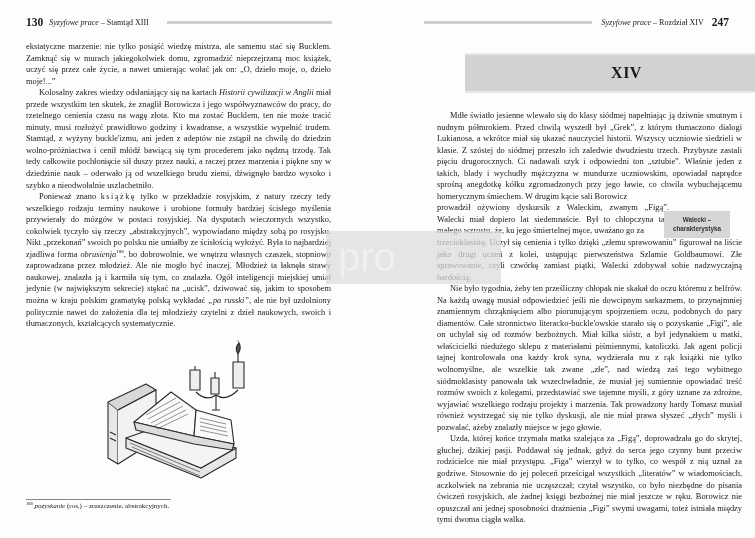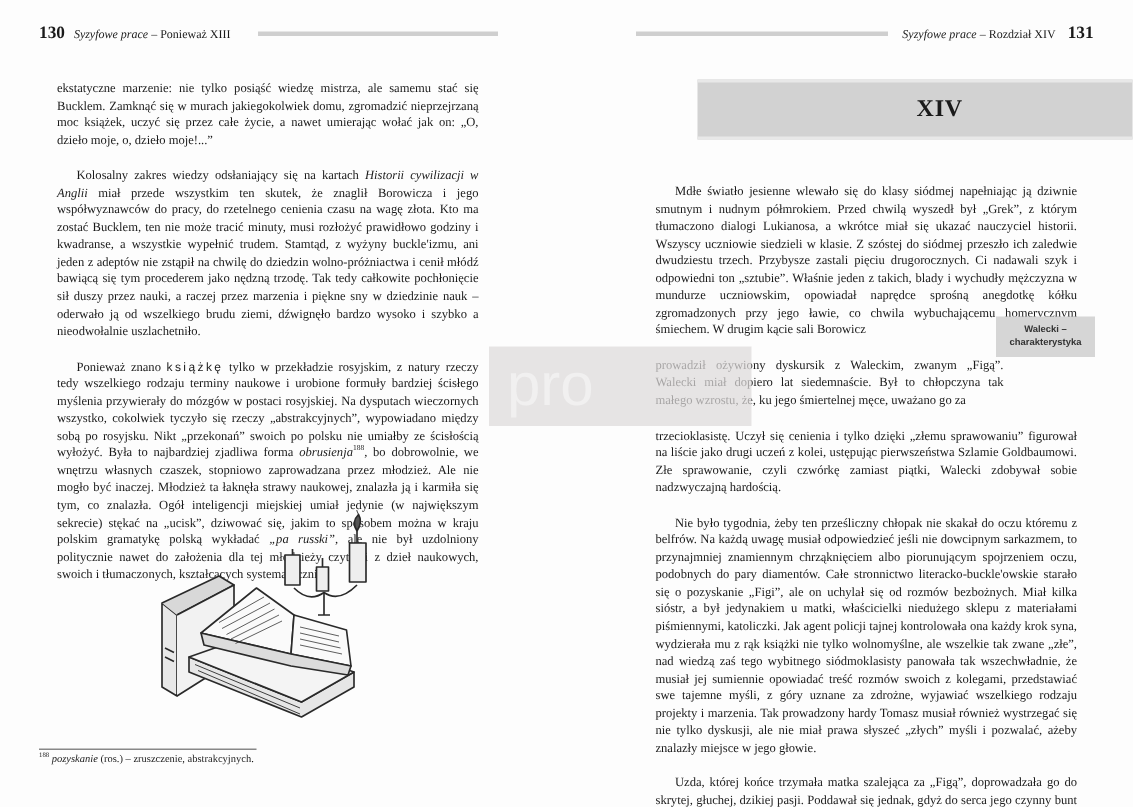--- a/index.html
+++ b/index.html
@@ -21,25 +21,25 @@
     .head-title i { }
     .head-rule { height: 3px; background: #cfcfcf; flex: 1; }
     .page-left .page-num { margin-right: 6px; }
     .page-left .head-title { margin-right: 18px; }
     .page-right .head-title { margin-left: 10px; margin-right: 8px; text-align: center; }
 
     .text-block {
       position: absolute; font-size: 8.4px; line-height: 11.55px; text-align: justify;
     }
     .page-left .text-block { left: 26px; width: 305px; top: 41px; }
-    .page-right .text-block { left: 48px; width: 305px; top: 110px; }
-    .text-block p { margin: 12px; text-indent: 0; }
+    .page-right .text-block { left: 60px; width: 305px; top: 110px; }
+    .text-block p { margin: 0; text-indent: 0; }
     .text-block p.indent { text-indent: 13px; }
     .text-block i { }
-    .spaced { letter-spacing: 1.6px; font-family: Liberation Sans, sans-serif; font-size: 8px; }
+    .spaced { letter-spacing: 1.6px; font-family: Liberation Serif, serif; font-size: 8px; }
     sup { font-size: 5px; vertical-align: super; line-height: 0; }
 
     .chapter-box {
       position: absolute; left: 88px; top: 53px; width: 265px; height: 36px;
       background: #d2d2d2; border-top: 2px solid #e8e8e8; border-bottom: 2px solid #e8e8e8;
       display: flex; align-items: center; justify-content: center; padding-left: 29px;
     }
     .chapter-num { font-weight: bold; font-size: 16px; letter-spacing: 0.5px; }
 
     .margin-note {
@@ -62,21 +62,21 @@
       font-family: "Liberation Sans", sans-serif; font-size: 40px; color: rgba(245,245,245,0.7);
       overflow: hidden; line-height: 53px; padding-left: 12px; box-sizing: border-box;
     }
   </style>
 </head>
 <body>
 
 <div class="page page-left">
   <div class="running-head">
     <span class="page-num">130</span>
-    <span class="head-title"><i>Syzyfowe prace</i><span> – </span><span>Ponieważ XIII</span></span>
+    <span class="head-title"><i>Syzyfowe prace</i><span> – </span><span>Stamtąd XIII</span></span>
     <span class="head-rule"></span>
   </div>
 
   <div class="text-block" id="left-text">
       <p><span>ekstatyczne marzenie: nie tylko posiąść wiedzę mistrza, ale samemu stać się Bucklem. Zamknąć się w murach jakiegokolwiek domu, zgromadzić nieprzejrzaną moc książek, uczyć się przez całe życie, a nawet umierając wołać jak on: „O, dzieło moje, o, dzieło moje!...”</span></p>
       <p class="indent"><span>Kolosalny zakres wiedzy odsłaniający się na kartach </span><i>Historii cywilizacji w Anglii</i><span> miał przede wszystkim ten skutek, że znaglił Borowicza i jego współwyznawców do pracy, do rzetelnego cenienia czasu na wagę złota. Kto ma zostać Bucklem, ten nie może tracić minuty, musi rozłożyć prawidłowo godziny i kwadranse, a wszystkie wypełnić trudem. Stamtąd, z wyżyny buckle'izmu, ani jeden z adeptów nie zstąpił na chwilę do dziedzin wolno-próżniactwa i cenił młódź bawiącą się tym procederem jako nędzną trzodę. Tak tedy całkowite pochłonięcie sił duszy przez nauki, a raczej przez marzenia i piękne sny w dziedzinie nauk – oderwało ją od wszelkiego brudu ziemi, dźwignęło bardzo wysoko i szybko a nieodwołalnie uszlachetniło.</span></p>
       <p class="indent"><span>Ponieważ znano </span><span class="spaced">książkę</span><span> tylko w przekładzie rosyjskim, z natury rzeczy tedy wszelkiego rodzaju terminy naukowe i urobione formuły bardziej ścisłego myślenia przywierały do mózgów w postaci rosyjskiej. Na dysputach wieczornych wszystko, cokolwiek tyczyło się rzeczy „abstrakcyjnych”, wypowiadano między sobą po rosyjsku. Nikt „przekonań” swoich po polsku nie umiałby ze ścisłością wyłożyć. Była to najbardziej zjadliwa forma </span><i>obrusienja</i><sup>188</sup><span>, bo dobrowolnie, we wnętrzu własnych czaszek, stopniowo zaprowadzana przez młodzież. Ale nie mogło być inaczej. Młodzież ta łaknęła strawy naukowej, znalazła ją i karmiła się tym, co znalazła. Ogół inteligencji miejskiej umiał jedynie (w największym sekrecie) stękać na „ucisk”, dziwować się, jakim to sposobem można w kraju polskim gramatykę polską wykładać </span><i>„pa russki”</i><span>, ale nie był uzdolniony politycznie nawet do założenia dla tej młodzieży czytelni z dzieł naukowych, swoich i tłumaczonych, kształcących systematycznie.</span></p>
     </div>
 
   <svg class="illustration" viewBox="0 0 160 150">
@@ -109,21 +109,21 @@
   </svg>
 
   <div class="footnote-rule"></div>
   <div class="footnote"><sup>188</sup> <i>pozyskanie</i><span> (ros.) – zruszczenie, abstrakcyjnych.</span></div>
 </div>
 
 <div class="page page-right">
   <div class="running-head">
     <span class="head-rule"></span>
     <span class="head-title"><i>Syzyfowe prace</i><span> – </span><span>Rozdział XIV</span></span>
-    <span class="page-num">131</span>
+    <span class="page-num">247</span>
   </div>
 
   <div class="chapter-box">
     <span class="chapter-num">XIV</span>
   </div>
 
   <div class="text-block" id="right-text">
       <p class="indent"><span>Mdłe światło jesienne wlewało się do klasy siódmej napełniając ją dziwnie smutnym i nudnym półmrokiem. Przed chwilą wyszedł był „Grek”, z którym tłumaczono dialogi Lukianosa, a wkrótce miał się ukazać nauczyciel historii. Wszyscy uczniowie siedzieli w klasie. Z szóstej do siódmej przeszło ich zaledwie dwudziestu trzech. Przybysze zastali pięciu drugorocznych. Ci nadawali szyk i odpowiedni ton „sztubie”. Właśnie jeden z takich, blady i wychudły mężczyzna w mundurze uczniowskim, opowiadał naprędce sprośną anegdotkę kółku zgromadzonych przy jego ławie, co chwila wybuchającemu homerycznym śmiechem. W drugim kącie sali Borowicz</span></p>
       <p class="right-para-narrow"><span>prowadził ożywiony dyskursik z Waleckim, zwanym „Figą”. Walecki miał dopiero lat siedemnaście. Był to chłopczyna tak małego wzrostu, że, ku jego śmiertelnej męce, uważano go za</span></p>
       <p><span>trzecioklasistę. Uczył się cenienia i tylko dzięki „złemu sprawowaniu” figurował na liście jako drugi uczeń z kolei, ustępując pierwszeństwa Szlamie Goldbaumowi. Złe sprawowanie, czyli czwórkę zamiast piątki, Walecki zdobywał sobie nadzwyczajną hardością.</span></p>

